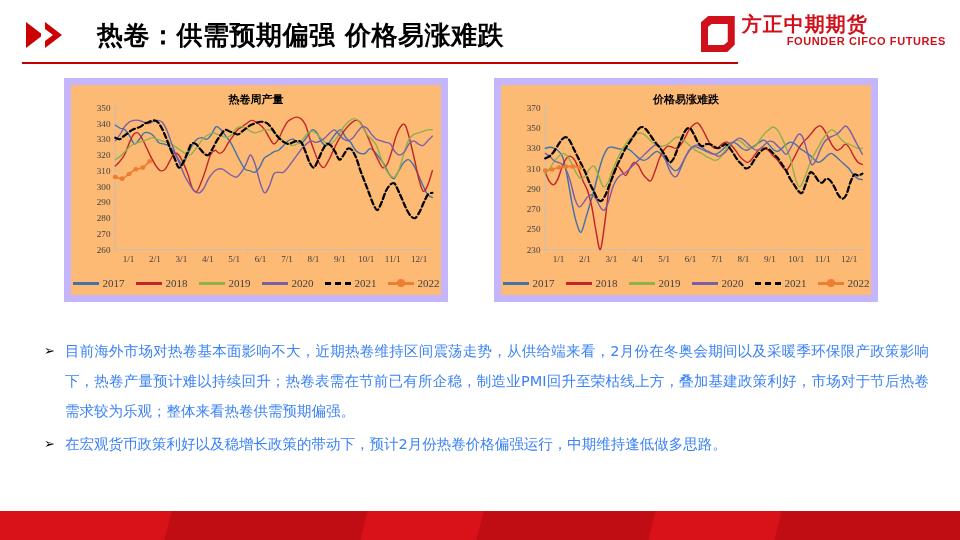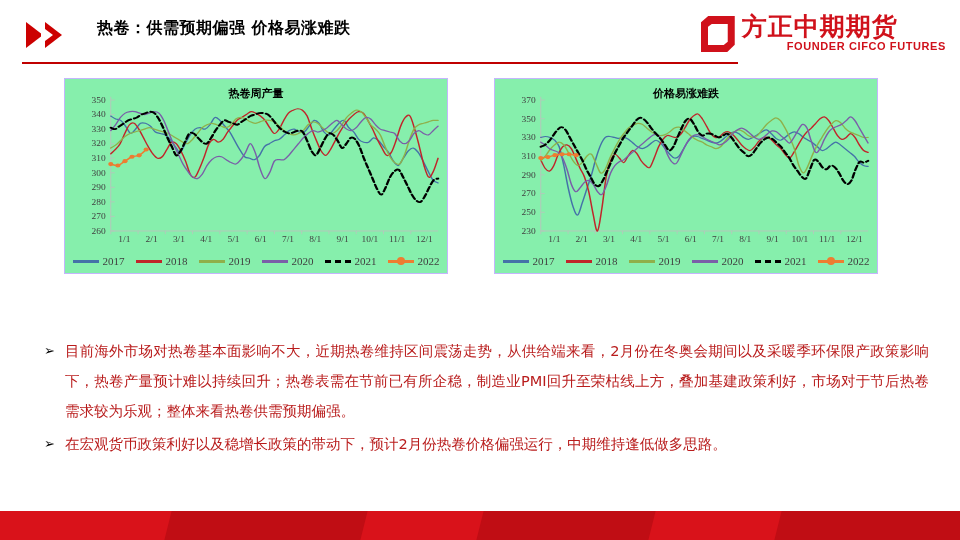--- a/index.html
+++ b/index.html
@@ -42,21 +42,21 @@
     left: -21px; top: -9px;
     width: 0; height: 0;
     border-top: 9px solid transparent;
     border-bottom: 9px solid transparent;
     border-left: 12px solid #ffffff;
   }
   .header-title {
     position: absolute;
     left: 97px; top: 18px;
     font-family: "DejaVu Sans", "Liberation Sans", sans-serif;
-    font-size: 16px;
+    font-size: 26px;
     font-weight: bold;
     color: #000000;
     letter-spacing: 0.5px;
     white-space: nowrap;
   }
   .header-rule {
     position: absolute;
     left: 22px; top: 62px;
     width: 716px; height: 2px;
     background: #c00000;
@@ -85,21 +85,21 @@
   .logo-mark .hole {
     position: absolute;
     left: 7px; top: 8px;
     width: 20px; height: 21px;
     background: #ffffff;
     clip-path: polygon(0% 14%, 20% 0%, 100% 0%, 100% 84%, 80% 100%, 0% 100%);
   }
   .logo-text { display: flex; flex-direction: column; }
   .logo-cn {
     font-family: "DejaVu Sans", "Liberation Sans", sans-serif;
-    font-size: 25px;
+    font-size: 20px;
     font-weight: bold;
     color: #d0111b;
     letter-spacing: 1px;
     line-height: 1.05;
     white-space: nowrap;
   }
   .logo-en {
     font-family: "Liberation Sans", sans-serif;
     font-size: 11px;
     font-weight: bold;
@@ -107,23 +107,23 @@
     letter-spacing: 0.6px;
     line-height: 1.25;
     white-space: nowrap;
     padding-left: 45px;
   }
 
   
   .chart-box {
     position: absolute;
     top: 78px;
-    height: 196px;
-    border: 1px solid #c4b5fd;
-    background: #86efac;
+    height: 224px;
+    border: 7px solid #c4b5fd;
+    background: #fdba74;
     box-sizing: border-box;
   }
   #chart-left  { left: 64px;  width: 384px; }
   #chart-right { left: 494px; width: 384px; }
 
   .chart-title {
     position: absolute;
     left: 0; top: 7px;
     width: 100%;
     text-align: center;
@@ -188,21 +188,21 @@
   .bullet-marker {
     font-family: "DejaVu Sans", sans-serif;
     font-size: 13px;
     color: #000000;
     line-height: 30px;
     flex: 0 0 auto;
   }
   .bullet-text {
     font-family: "DejaVu Sans", "Liberation Sans", sans-serif;
     font-size: 14.5px;
-    color: #b91c1c;
+    color: #3b82f6;
     line-height: 30px;
     text-align: justify;
     flex: 1 1 auto;
   }
 
   
   .footer {
     position: absolute;
     left: 0; bottom: 0;
     width: 960px; height: 29px;

